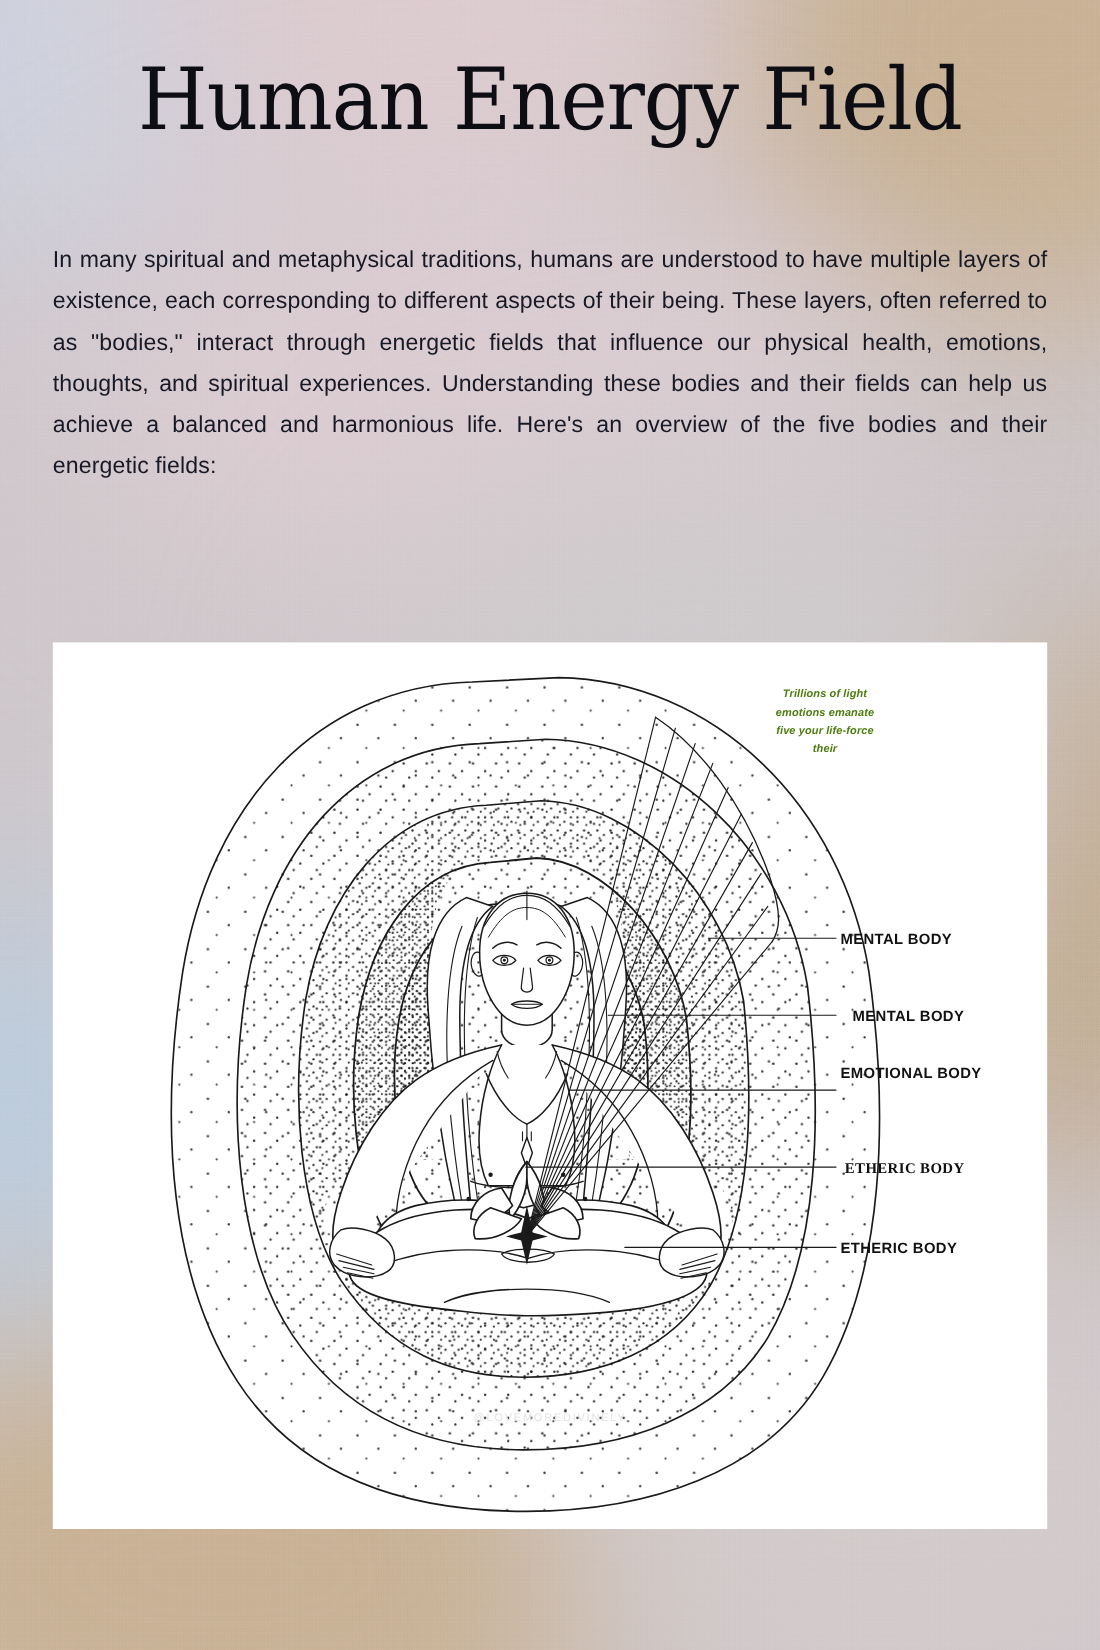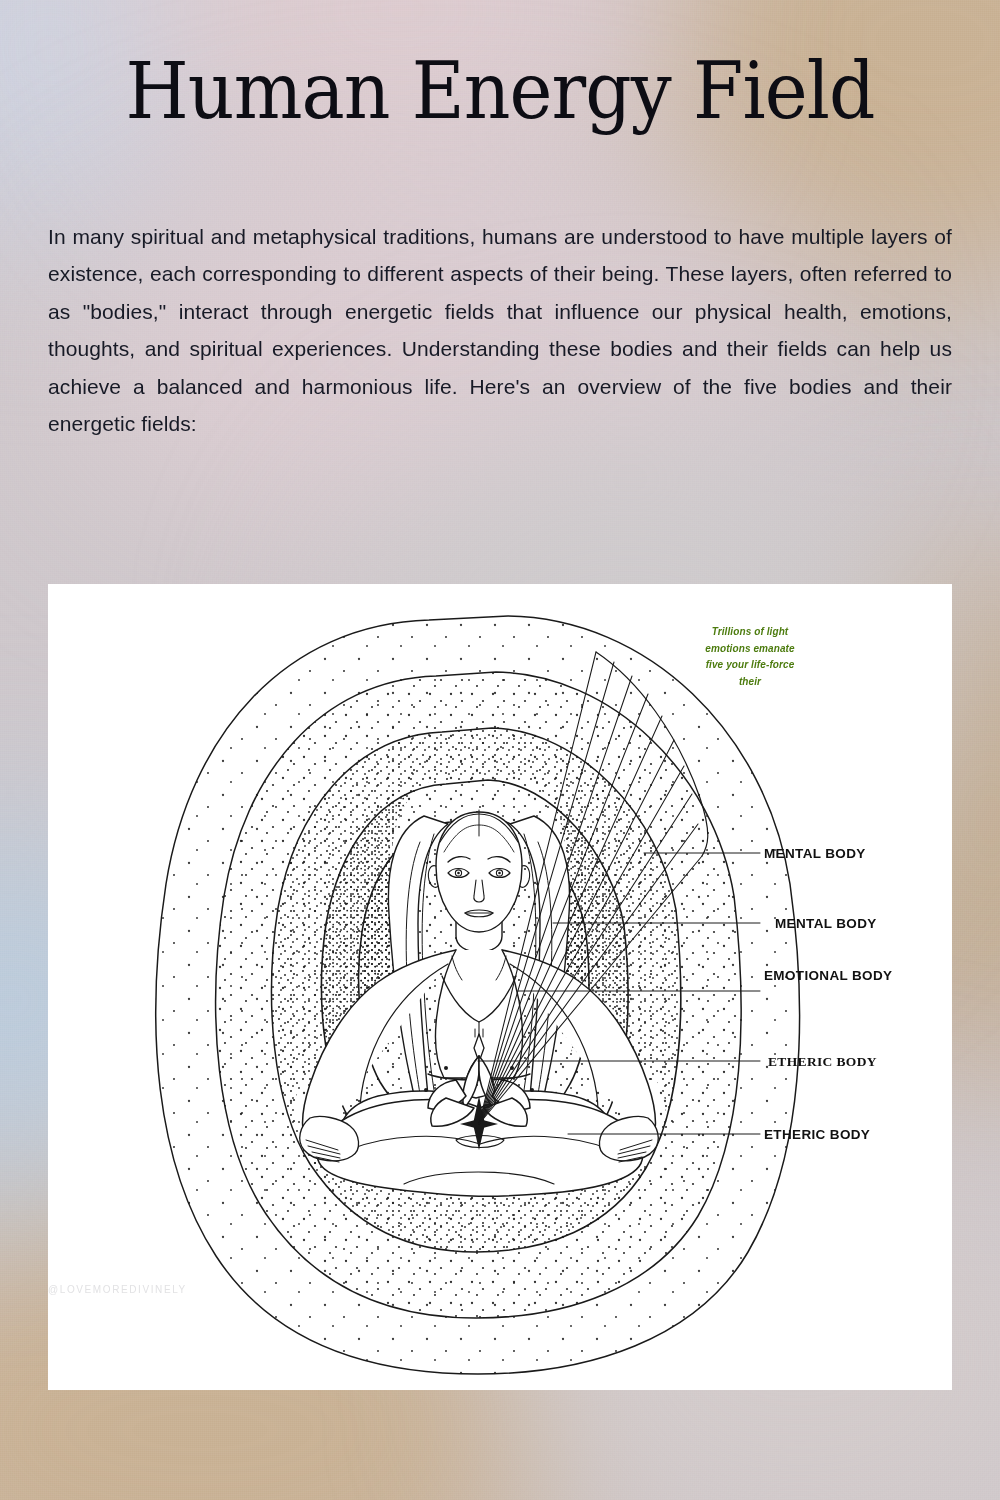--- a/index.html
+++ b/index.html
@@ -51,21 +51,21 @@
     letter-spacing:.1px;
   }
 
   
   .lbl{
     position:absolute;font-weight:bold;font-size:13.5px;
     letter-spacing:.35px;color:#111;white-space:nowrap;
   }
 
   #wm{
-    position:absolute;left:0;width:904px;top:700px;
+    position:absolute;left:0;width:904px;top:700px;text-align:center;
     font-size:10px;letter-spacing:1.6px;color:#e2e2e4;font-weight:400;
   }
 </style>
 </head>
 <body>
 
 <div id="bg">
   <div class="blob" style="left:620px;top:-220px;width:620px;height:520px;background:#c9b295;"></div>
   <div class="blob" style="left:-180px;top:1190px;width:760px;height:480px;background:#c9b295;"></div>
   <div class="blob" style="left:780px;top:560px;width:420px;height:520px;background:#c3ae94;"></div>

